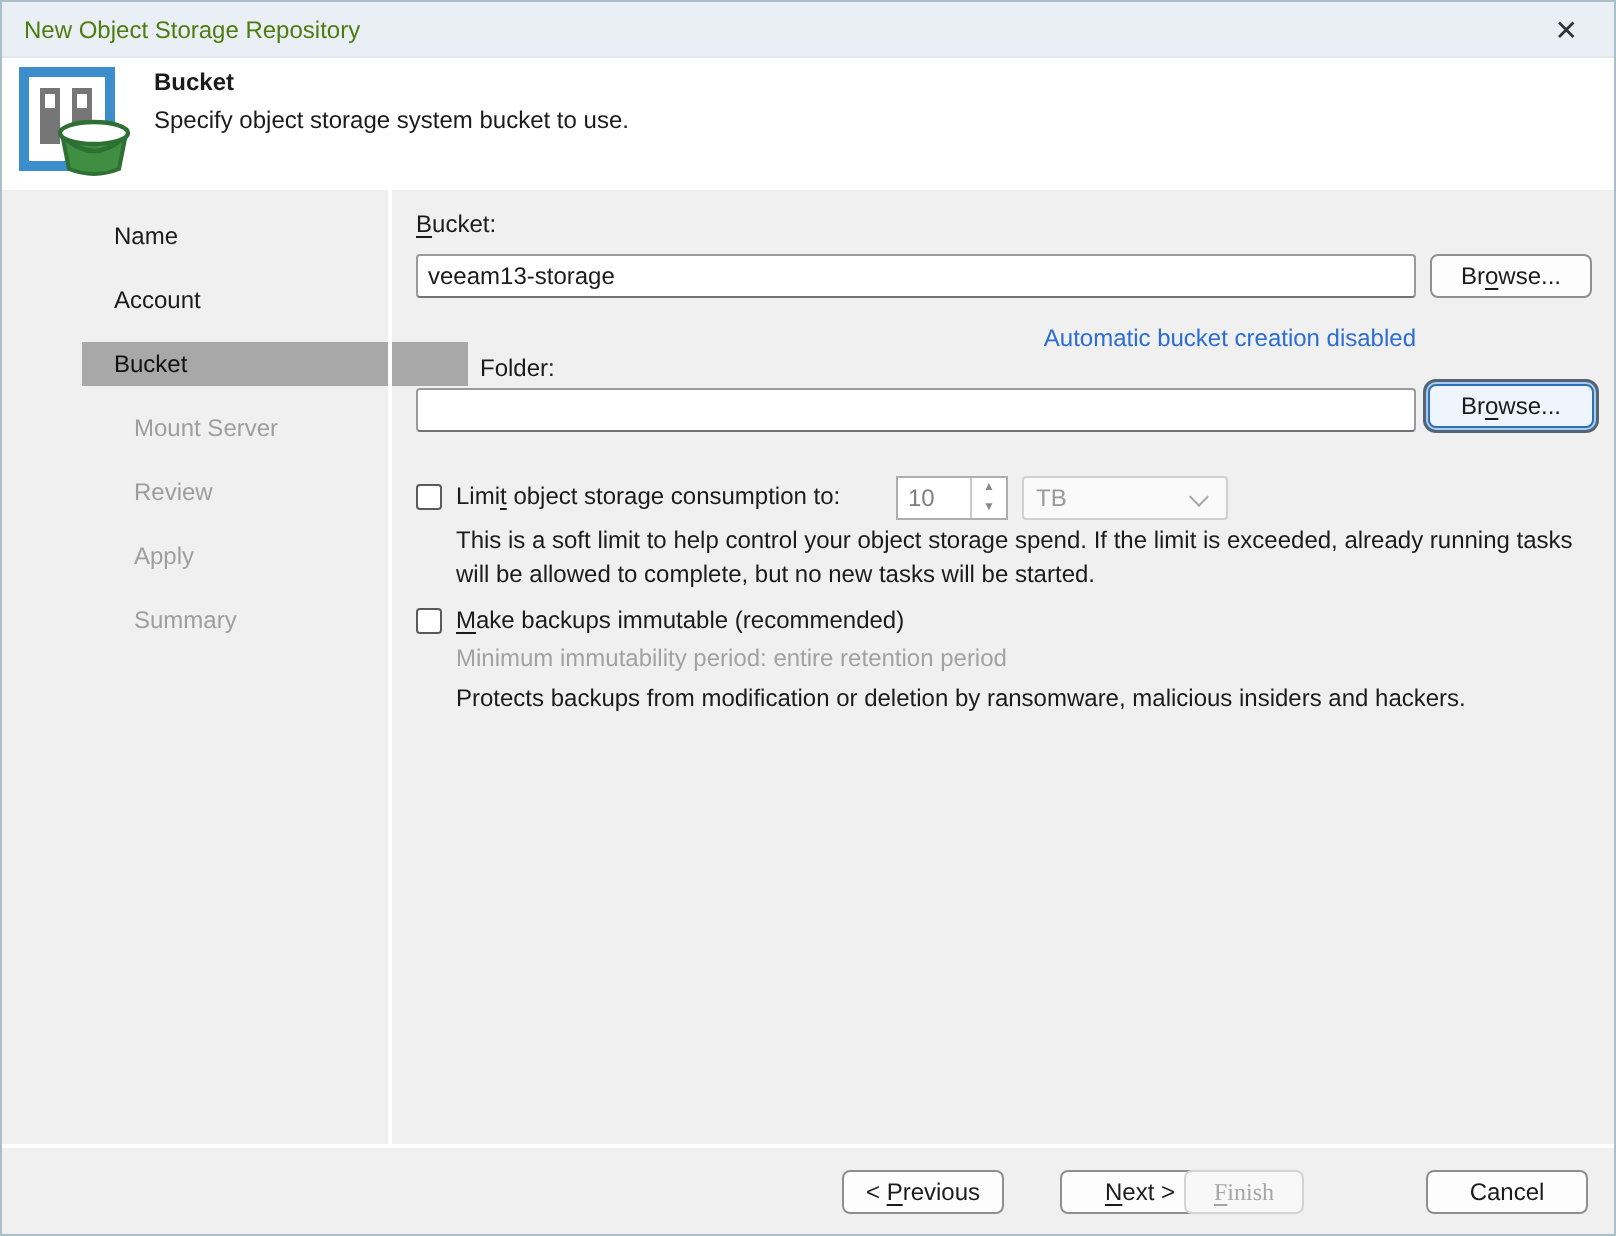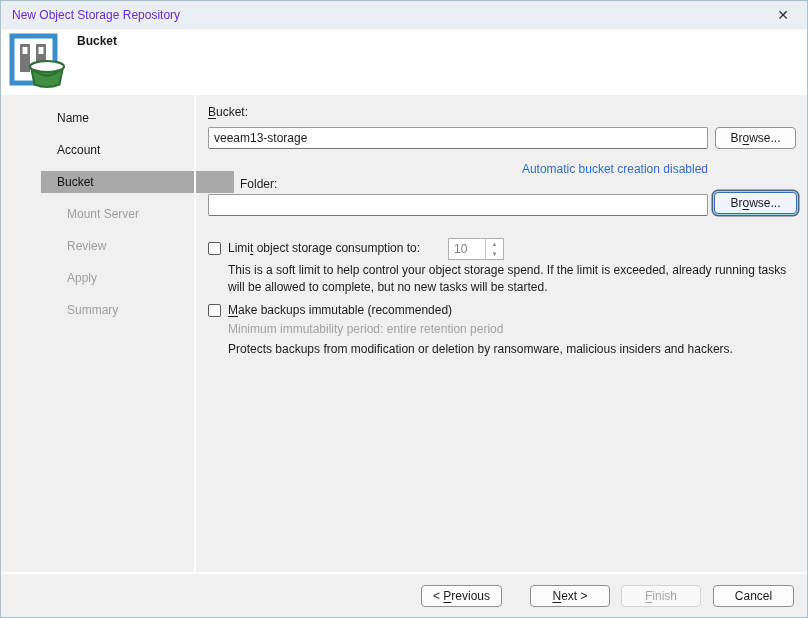--- a/index.html
+++ b/index.html
@@ -4,21 +4,21 @@
 <style>
   html,body{margin:0;padding:0;background:#fff;}
   .dialog{
     position:relative;width:808px;height:618px;box-sizing:border-box;
     font-family:"Liberation Sans",sans-serif;font-size:12px;color:#1b1b1b;
     background:#f0f0f0;border:1px solid #a9c0cb;overflow:hidden;
   }
   u{text-decoration:underline;text-underline-offset:2px;}
   
   .titlebar{position:absolute;top:0;left:0;right:0;height:27px;background:#e9eff4;border-bottom:1px solid #e1e8ee;}
-  .wtitle{position:absolute;left:11px;top:7px;color:#6d28d9;}
+  .wtitle{position:absolute;left:11px;top:7px;color:#4d7c0f;}
   .close{position:absolute;right:14px;top:4px;font-size:14px;color:#333;cursor:pointer;padding:2px 4px;}
   
   .header{position:absolute;top:28px;left:0;right:0;height:66px;background:#ffffff;}
   .hicon{position:absolute;left:6px;top:3px;width:62px;height:58px;}
   .htitle{position:absolute;left:76px;top:5px;font-weight:bold;}
   .hsub{position:absolute;left:76px;top:24px;}
   
   .sidebar{position:absolute;top:94px;left:0;width:193px;bottom:47px;background:#f0f0f0;margin-left:40px;}
   .step{position:absolute;left:0;width:193px;height:22px;line-height:22px;padding-left:16px;box-sizing:border-box;color:#1b1b1b;}
   .step.pending{color:#9e9e9e;padding-left:26px;}
@@ -68,20 +68,21 @@
         <rect x="13" y="12" width="10" height="28" fill="#767676"></rect>
         <rect x="15.5" y="15" width="5" height="7" fill="#ffffff"></rect>
         <rect x="29" y="12" width="10" height="28" fill="#767676"></rect>
         <rect x="31.5" y="15" width="5" height="7" fill="#ffffff"></rect>
         <path d="M24,35 L27.5,52.5 Q40,57.5 52.5,52.5 L56,35 Z" fill="#3f8e41" stroke="#2e6f33" stroke-width="2"></path>
         <path d="M26.5,38 Q40,49 53.5,38" fill="none" stroke="#2e6f33" stroke-width="2.2"></path>
         <ellipse cx="40" cy="34.5" rx="17" ry="5.5" fill="#ffffff" stroke="#2e6f33" stroke-width="2.2"></ellipse>
       </svg>
     </span>
     <span class="htitle">Bucket</span>
+    <span class="hsub">Specify object storage system bucket to use.</span>
   </div>
 
   <div class="sidebar">
       <div class="step done" style="top: 12px;">Name</div>
       <div class="step done" style="top: 44px;">Account</div>
       <div class="step active" style="top: 76px;">Bucket</div>
       <div class="step pending" style="top: 108px;">Mount Server</div>
       <div class="step pending" style="top: 140px;">Review</div>
       <div class="step pending" style="top: 204px;">Summary</div>
       <div class="step pending" style="top: 172px;">Apply</div>
@@ -101,28 +102,32 @@
   <span class="cb" style="left:207px;top:241px;"></span>
   <span class="lbl" style="left:227px;top:240px;">Limi<u>t</u> object storage consumption to:</span>
 
   <span class="spin">
     <span class="val">10</span>
     <span class="arrows">
       <span class="arr up">▲</span>
       <span class="arr dn">▼</span>
     </span>
   </span>
+  <span class="dd">
+    <span>TB</span>
+    <span class="chev"></span>
+  </span>
 
   <span class="desc" style="top:261px;width:570px;">This is a soft limit to help control your object storage spend. If the limit is exceeded, already running tasks will be allowed to complete, but no new tasks will be started.</span>
 
   <span class="cb" style="left:207px;top:303px;"></span>
   <span class="lbl" style="left:227px;top:302px;"><u>M</u>ake backups immutable (recommended)</span>
   <span class="note" style="top:321px;">Minimum immutability period: entire retention period</span>
   <span class="desc" style="top:340px;width:580px;">Protects backups from modification or deletion by ransomware, malicious insiders and hackers.</span>
 
   <div class="hline"></div>
   <div class="footer"></div>
   <button class="btn" style="left:420px;top:584px;width:81px;">&lt; <u>P</u>revious</button>
   <button class="btn" style="left:529px;top:584px;width:80px;"><u>N</u>ext &gt;</button>
-  <button class="btn disabled" style="left:620px;top:584px;width:80px;"><u>F</u>inish</button>
+  <button class="btn disabled" style="left:591px;top:584px;width:60px;font-family:Liberation Serif, serif;"><u>F</u>inish</button>
   <button class="btn" style="left:712px;top:584px;width:81px;">Cancel</button>
 
 </div>
 
 </body></html>

